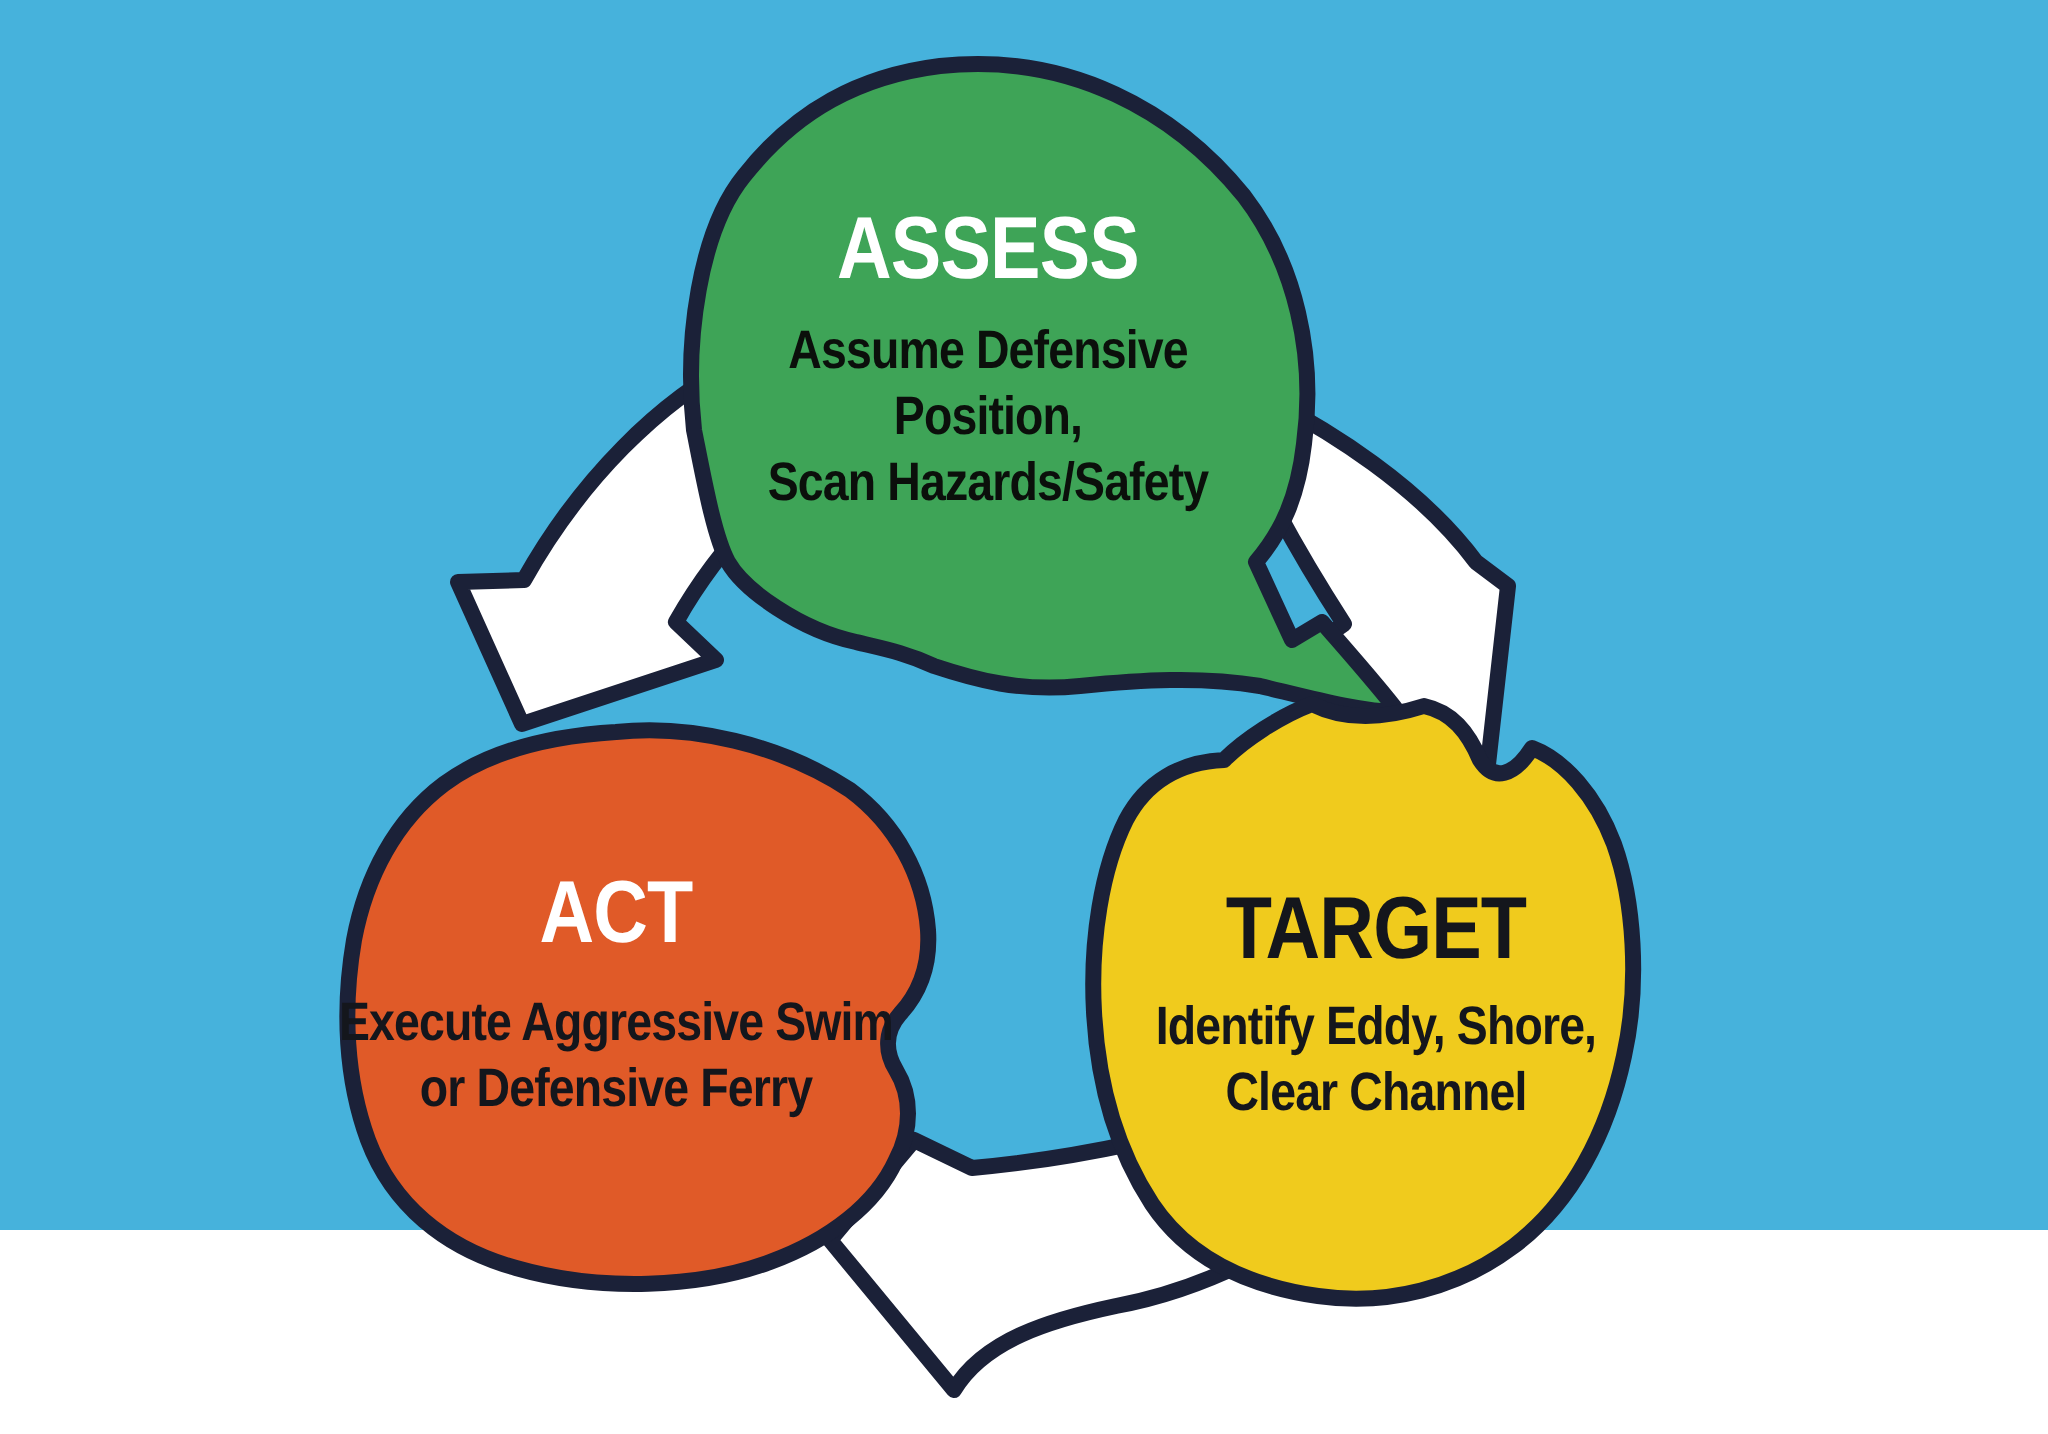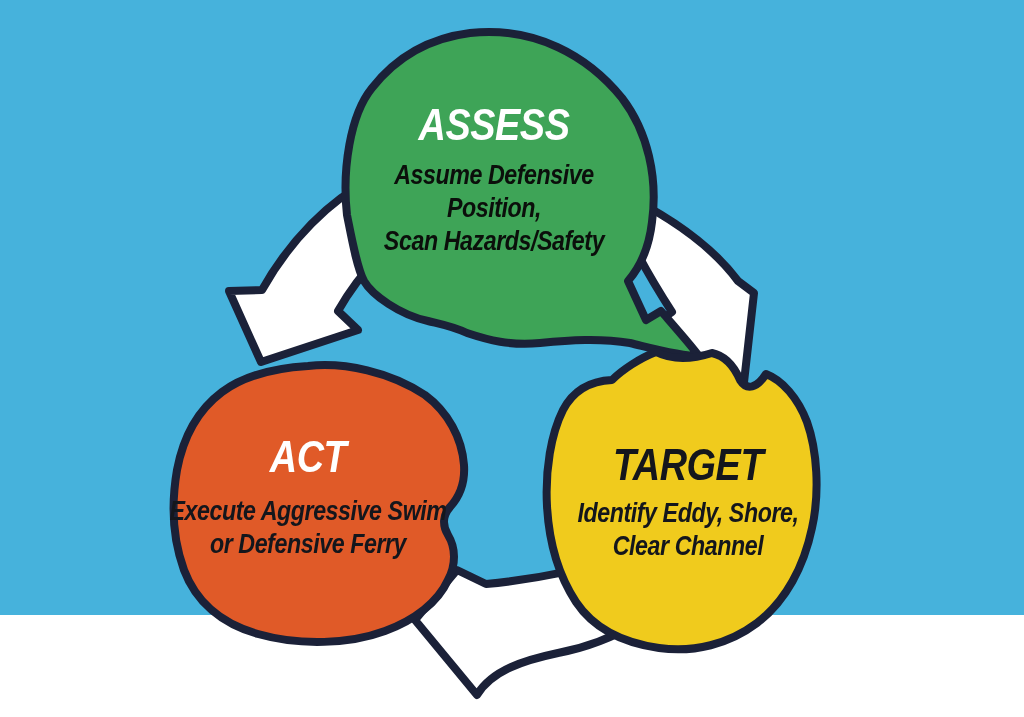--- a/index.html
+++ b/index.html
@@ -8,21 +8,20 @@
     width: 1024px;
     height: 717px;
     overflow: hidden;
     font-family: "Liberation Sans", "DejaVu Sans", sans-serif;
   }
   .stage {
     position: relative;
     width: 1024px;
     height: 615px;
     background: #46B2DC; 
-    font-style: italic;
   }
   .stage svg {
     position: absolute;
     left: 0;
     top: 0;
     display: block;
   }
   .arrow-path {
     fill: #ffffff;
     stroke: #1B2138;

